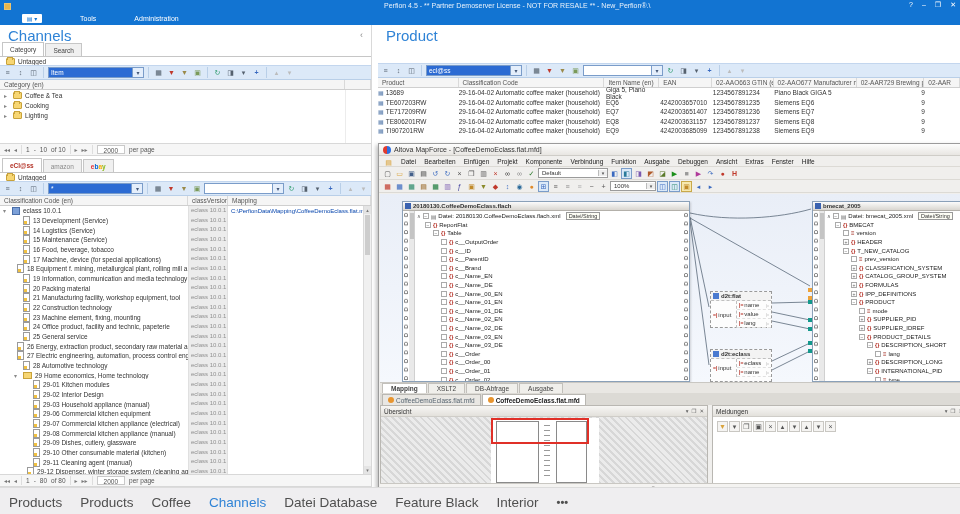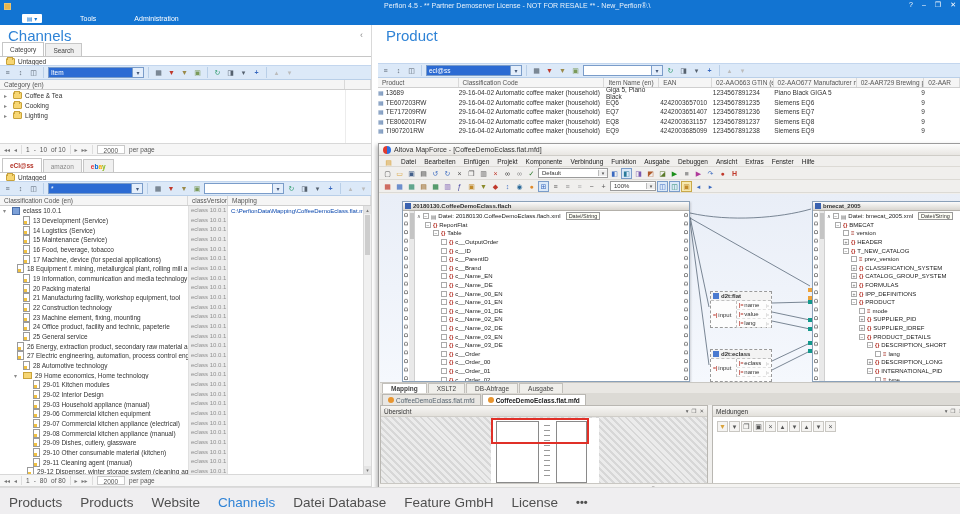--- a/index.html
+++ b/index.html
@@ -1262,22 +1262,22 @@
       <span>Registriert für Stefan Fisahn (Perfion GmbH)</span>
       <span>©1998-2017 Altova GmbH</span>
     </div>
   </div>
 
   <div class="bottom-nav">
     <span style="display:flex;gap:18px;align-items:flex-end;">
 
     <span class="nitem">Products</span>
         <span class="nitem">Products</span>
-        <span class="nitem">Website</span>
+        <span class="nitem">Coffee</span>
         <span class="nitem active">Channels</span>
         <span class="nitem">Datei Database</span>
-        <span class="nitem">Feature GmbH</span>
-        <span class="nitem">License</span>
+        <span class="nitem">Feature Black</span>
+        <span class="nitem">Interior</span>
       </span>
     <span class="more">•••</span>
   </div>
 
 </div>
 
 </body></html>

